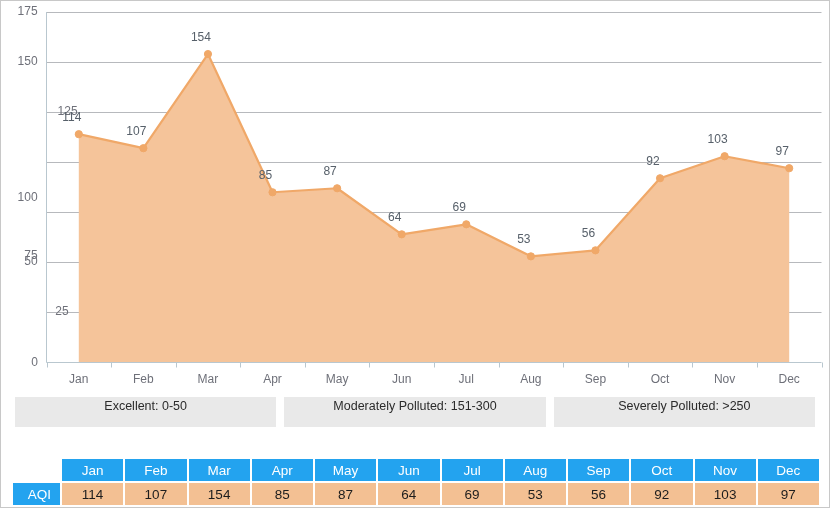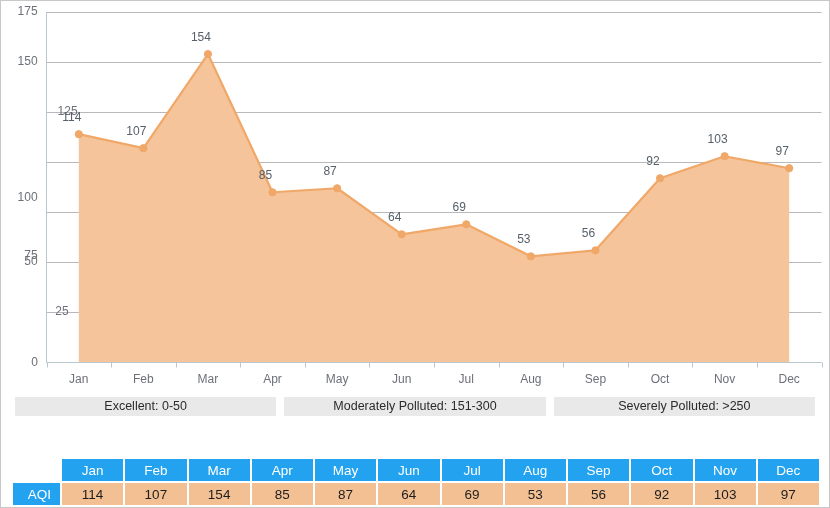--- a/index.html
+++ b/index.html
@@ -71,21 +71,21 @@
     width: 33.333%;
     box-sizing: border-box;
     padding: 0 4px 5px 4px;
   }
   .legend-box {
     background: #e9e9e9;
     color: #2b2b2b;
     font-size: 12.5px;
     text-align: center;
     line-height: 19px;
-    height: 19px;
+    height: 30px;
     white-space: nowrap;
     overflow: hidden;
   }
 
   
   #data-table {
     position: absolute;
     left: 10px;
     top: 456px;
     width: 810px;

